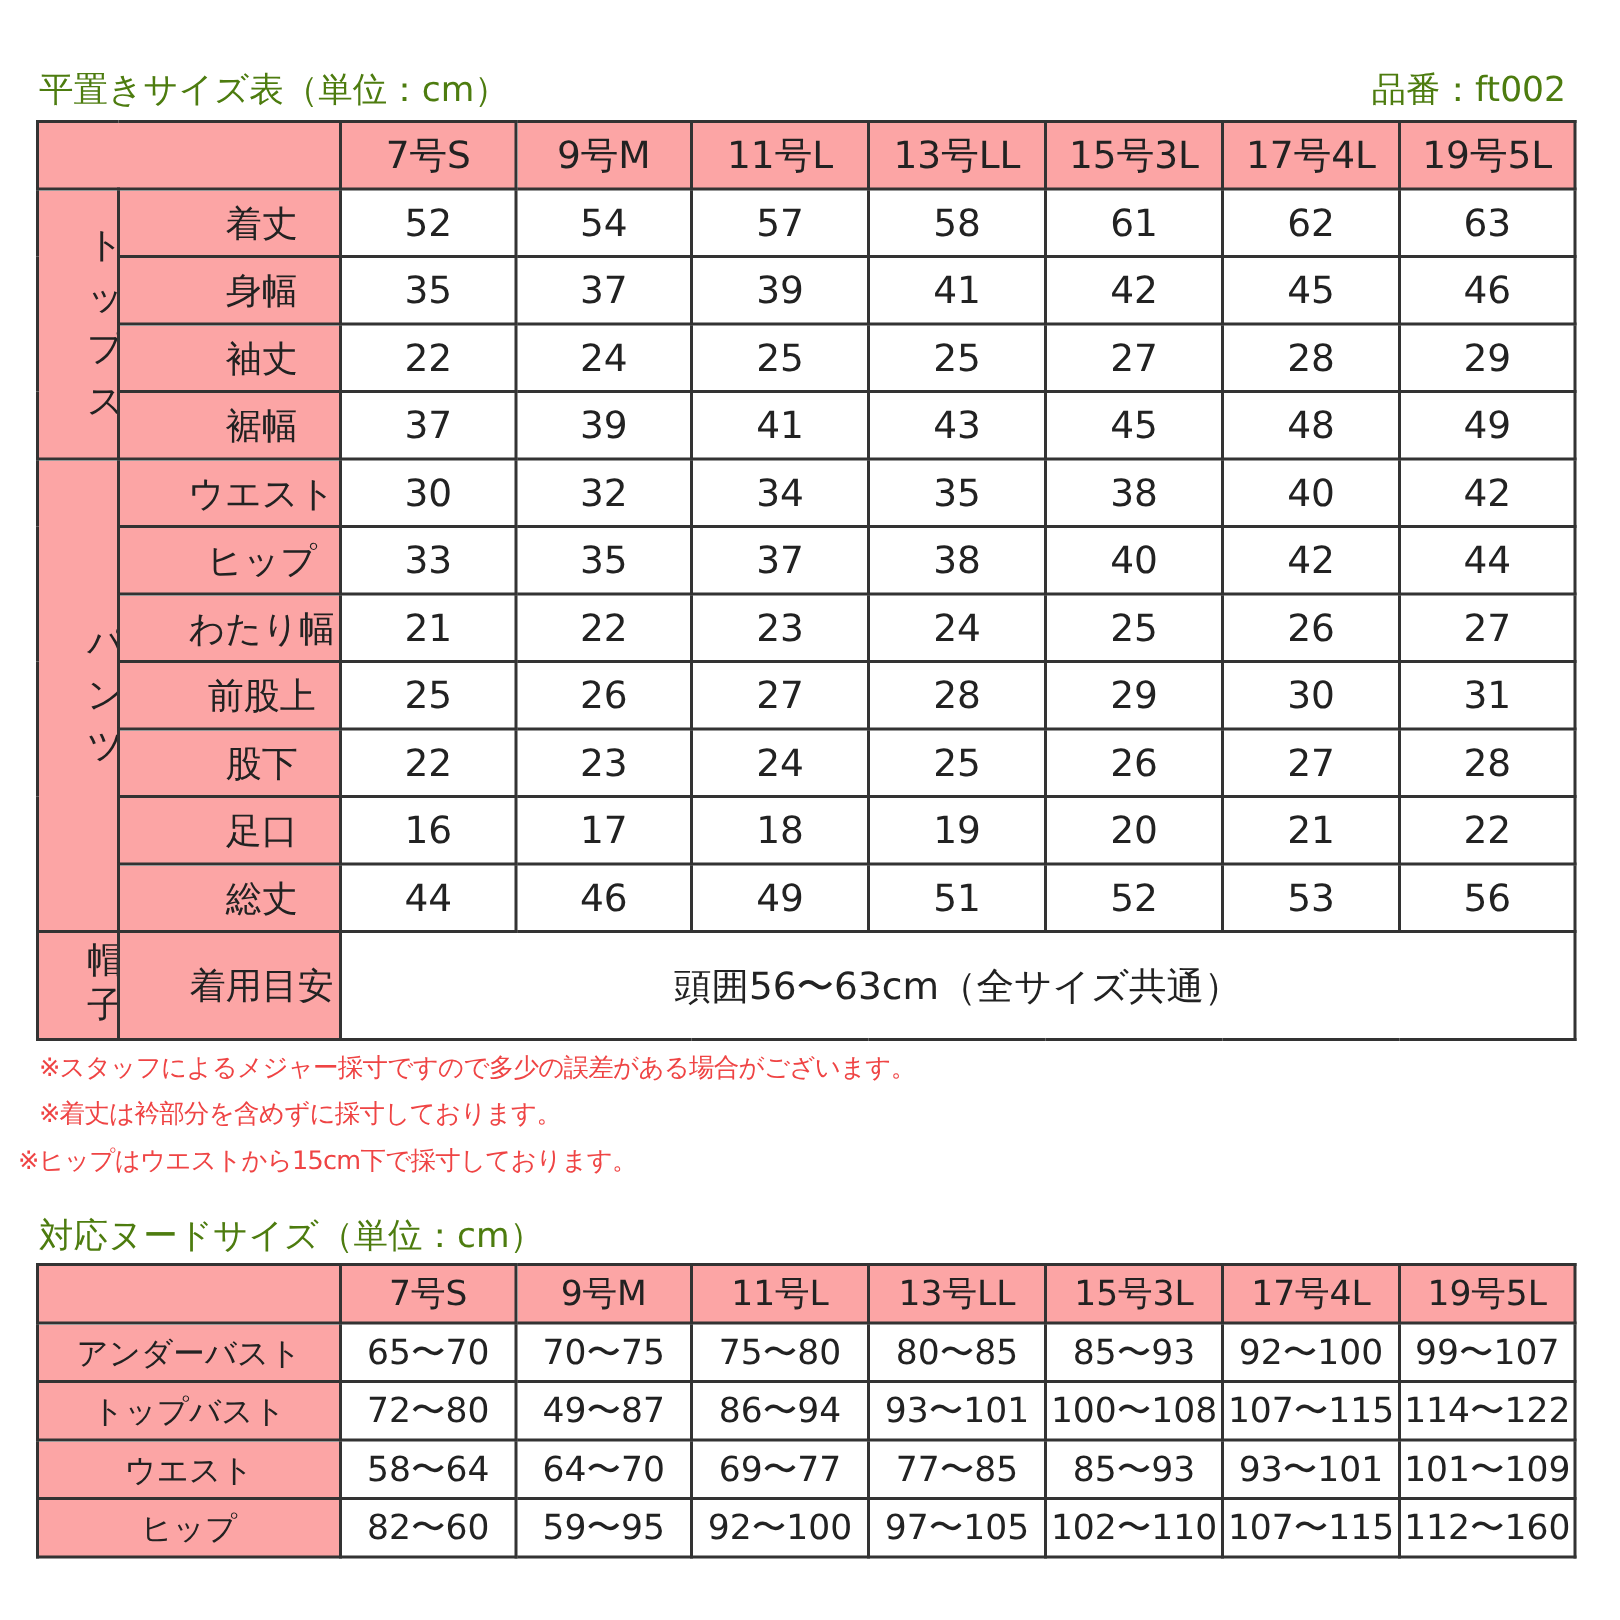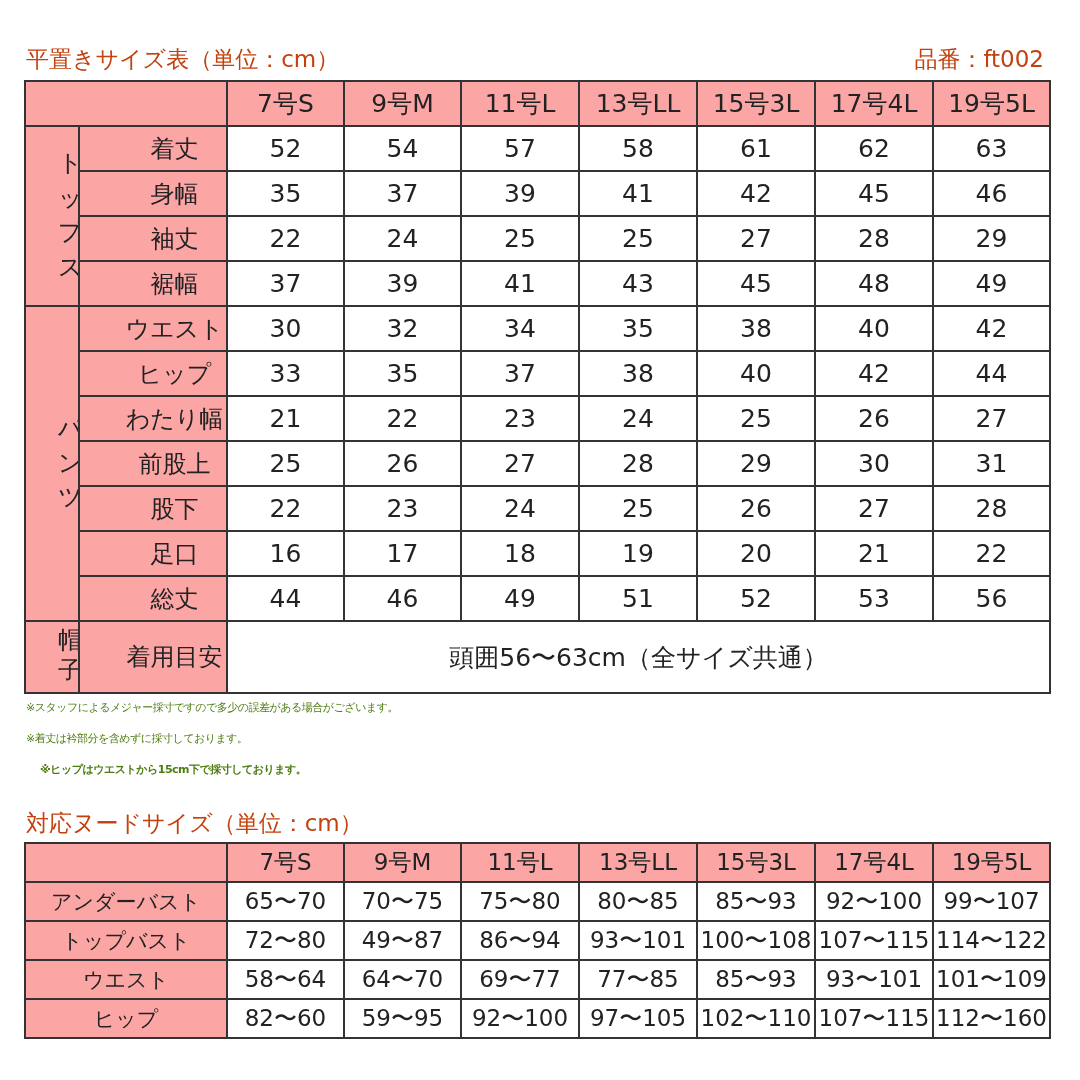--- a/index.html
+++ b/index.html
@@ -1,20 +1,20 @@
 <!DOCTYPE html>
 <html><head>
 <meta charset="utf-8">
 <style>
   html, body { margin: 0; padding: 0; background: #ffffff; }
   body { width: 1080px; height: 1080px; position: relative; overflow: hidden;
          font-family: "DejaVu Sans", "Liberation Sans", sans-serif; color: #222; }
   .abs { position: absolute; }
-  .title { font-size: 23px; color: #c2410c; white-space: nowrap; }
-  .note { font-size: 11px; color: #4d7c0f; white-space: nowrap; letter-spacing: -0.5px; }
+  .title { font-size: 23px; color: #4d7c0f; white-space: nowrap; }
+  .note { font-size: 17px; color: #ef4444; white-space: nowrap; letter-spacing: -0.5px; }
   table { border-collapse: collapse; table-layout: fixed; position: absolute; }
   td { border: 2px solid #333; text-align: center; vertical-align: middle; padding: 0;
        white-space: nowrap; overflow: hidden; }
   .hd { background: #fca5a5; }
   .main td { font-size: 25px; height: 43px; }
   .main td.lbl { font-size: 24px; padding-left: 43px; }
   .main td.grp { font-size: 24px; line-height: 38px; }
   .main td.hat { height: 70px; }
   .nude td { font-size: 23px; height: 37px; }
   .nude td.lbl { font-size: 21px; }
@@ -167,21 +167,21 @@
   <tr>
     <td class="hd grp hat"><span class="vert" style="line-height:1.25">帽子</span></td>
     <td class="hd lbl hat">着用目安</td>
     <td class="hat" colspan="7">頭囲56〜63cm（全サイズ共通）</td>
   </tr>
 </tbody>
   </table>
 
 <div class="abs note" style="left:26px; top:700px;">※スタッフによるメジャー採寸ですので多少の誤差がある場合がございます。</div>
 <div class="abs note" style="left:26px; top:731px;">※着丈は衿部分を含めずに採寸しております。</div>
-<div class="abs note" style="left:40px; top:762px;font-weight:bold;">※ヒップはウエストから15cm下で採寸しております。</div>
+<div class="abs note" style="left:12px; top:762px;">※ヒップはウエストから15cm下で採寸しております。</div>
 
 <div class="abs title" style="left:26px; top:808px;">対応ヌードサイズ（単位：cm）</div>
 
 <table class="nude" style="left:24px; top:842px; width:1025px;">
   <colgroup>
     <col style="width:202px">
     <col style="width:117px">
       <col style="width:117px">
       <col style="width:118px">
       <col style="width:118px">

